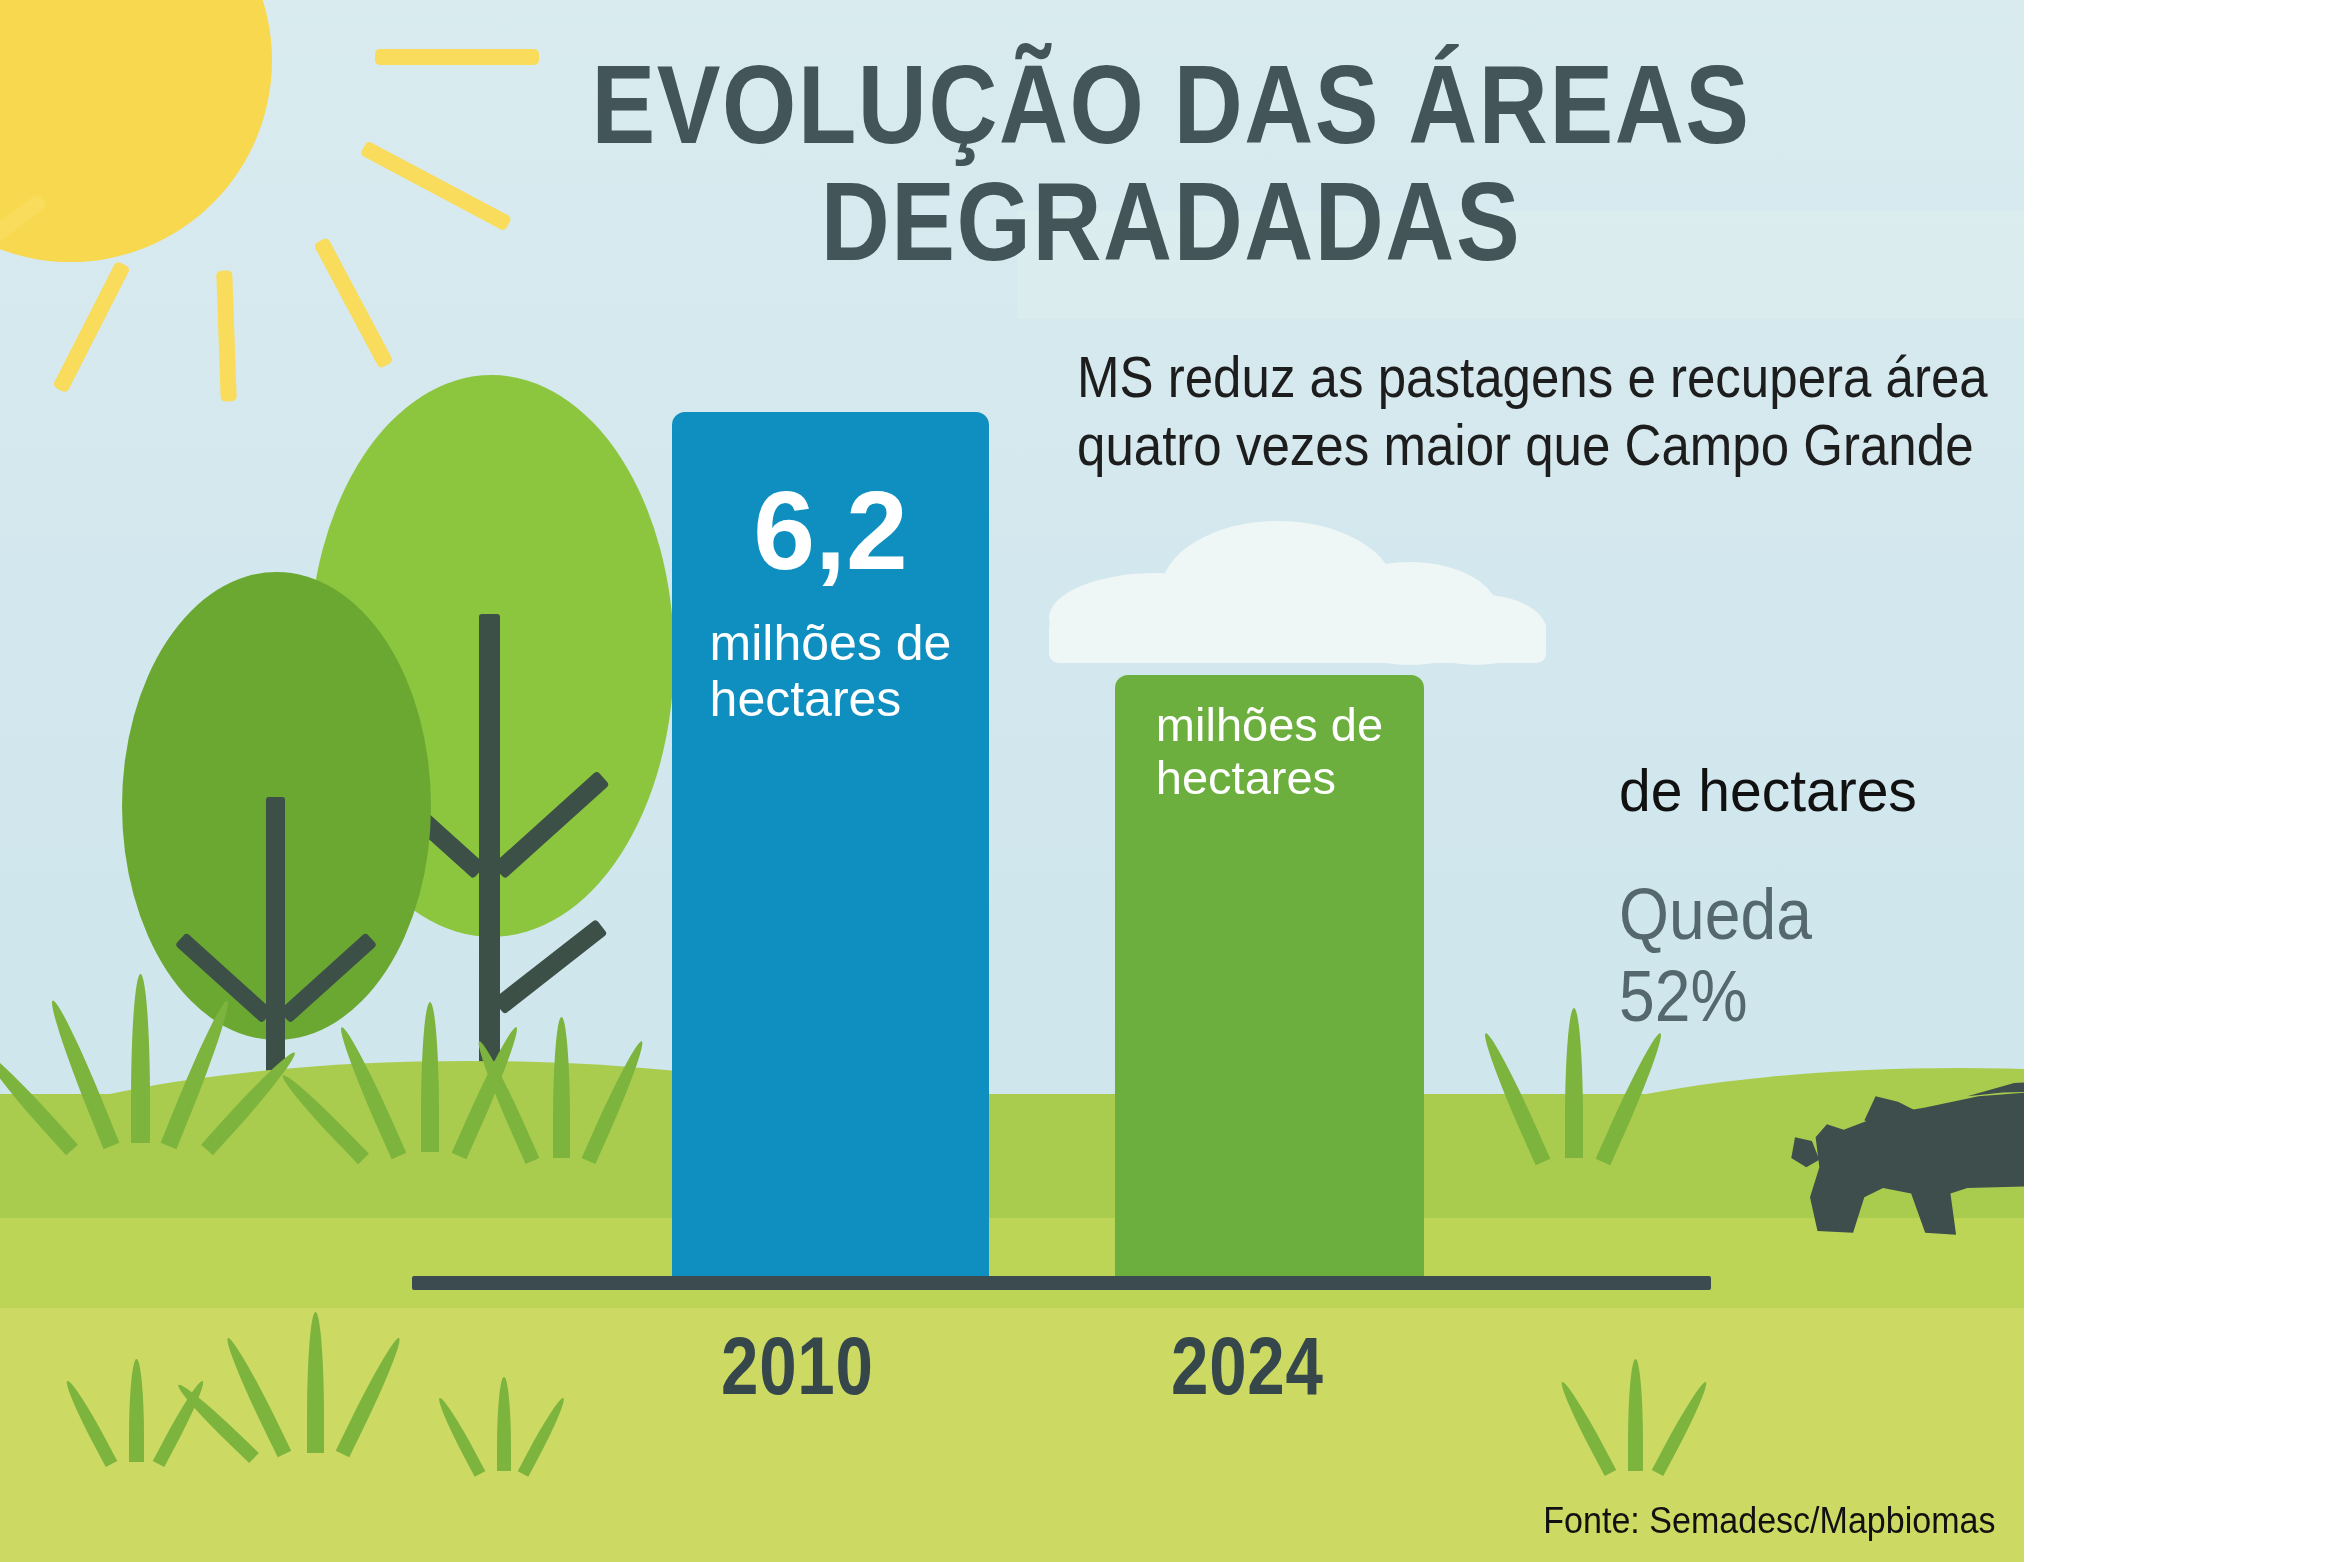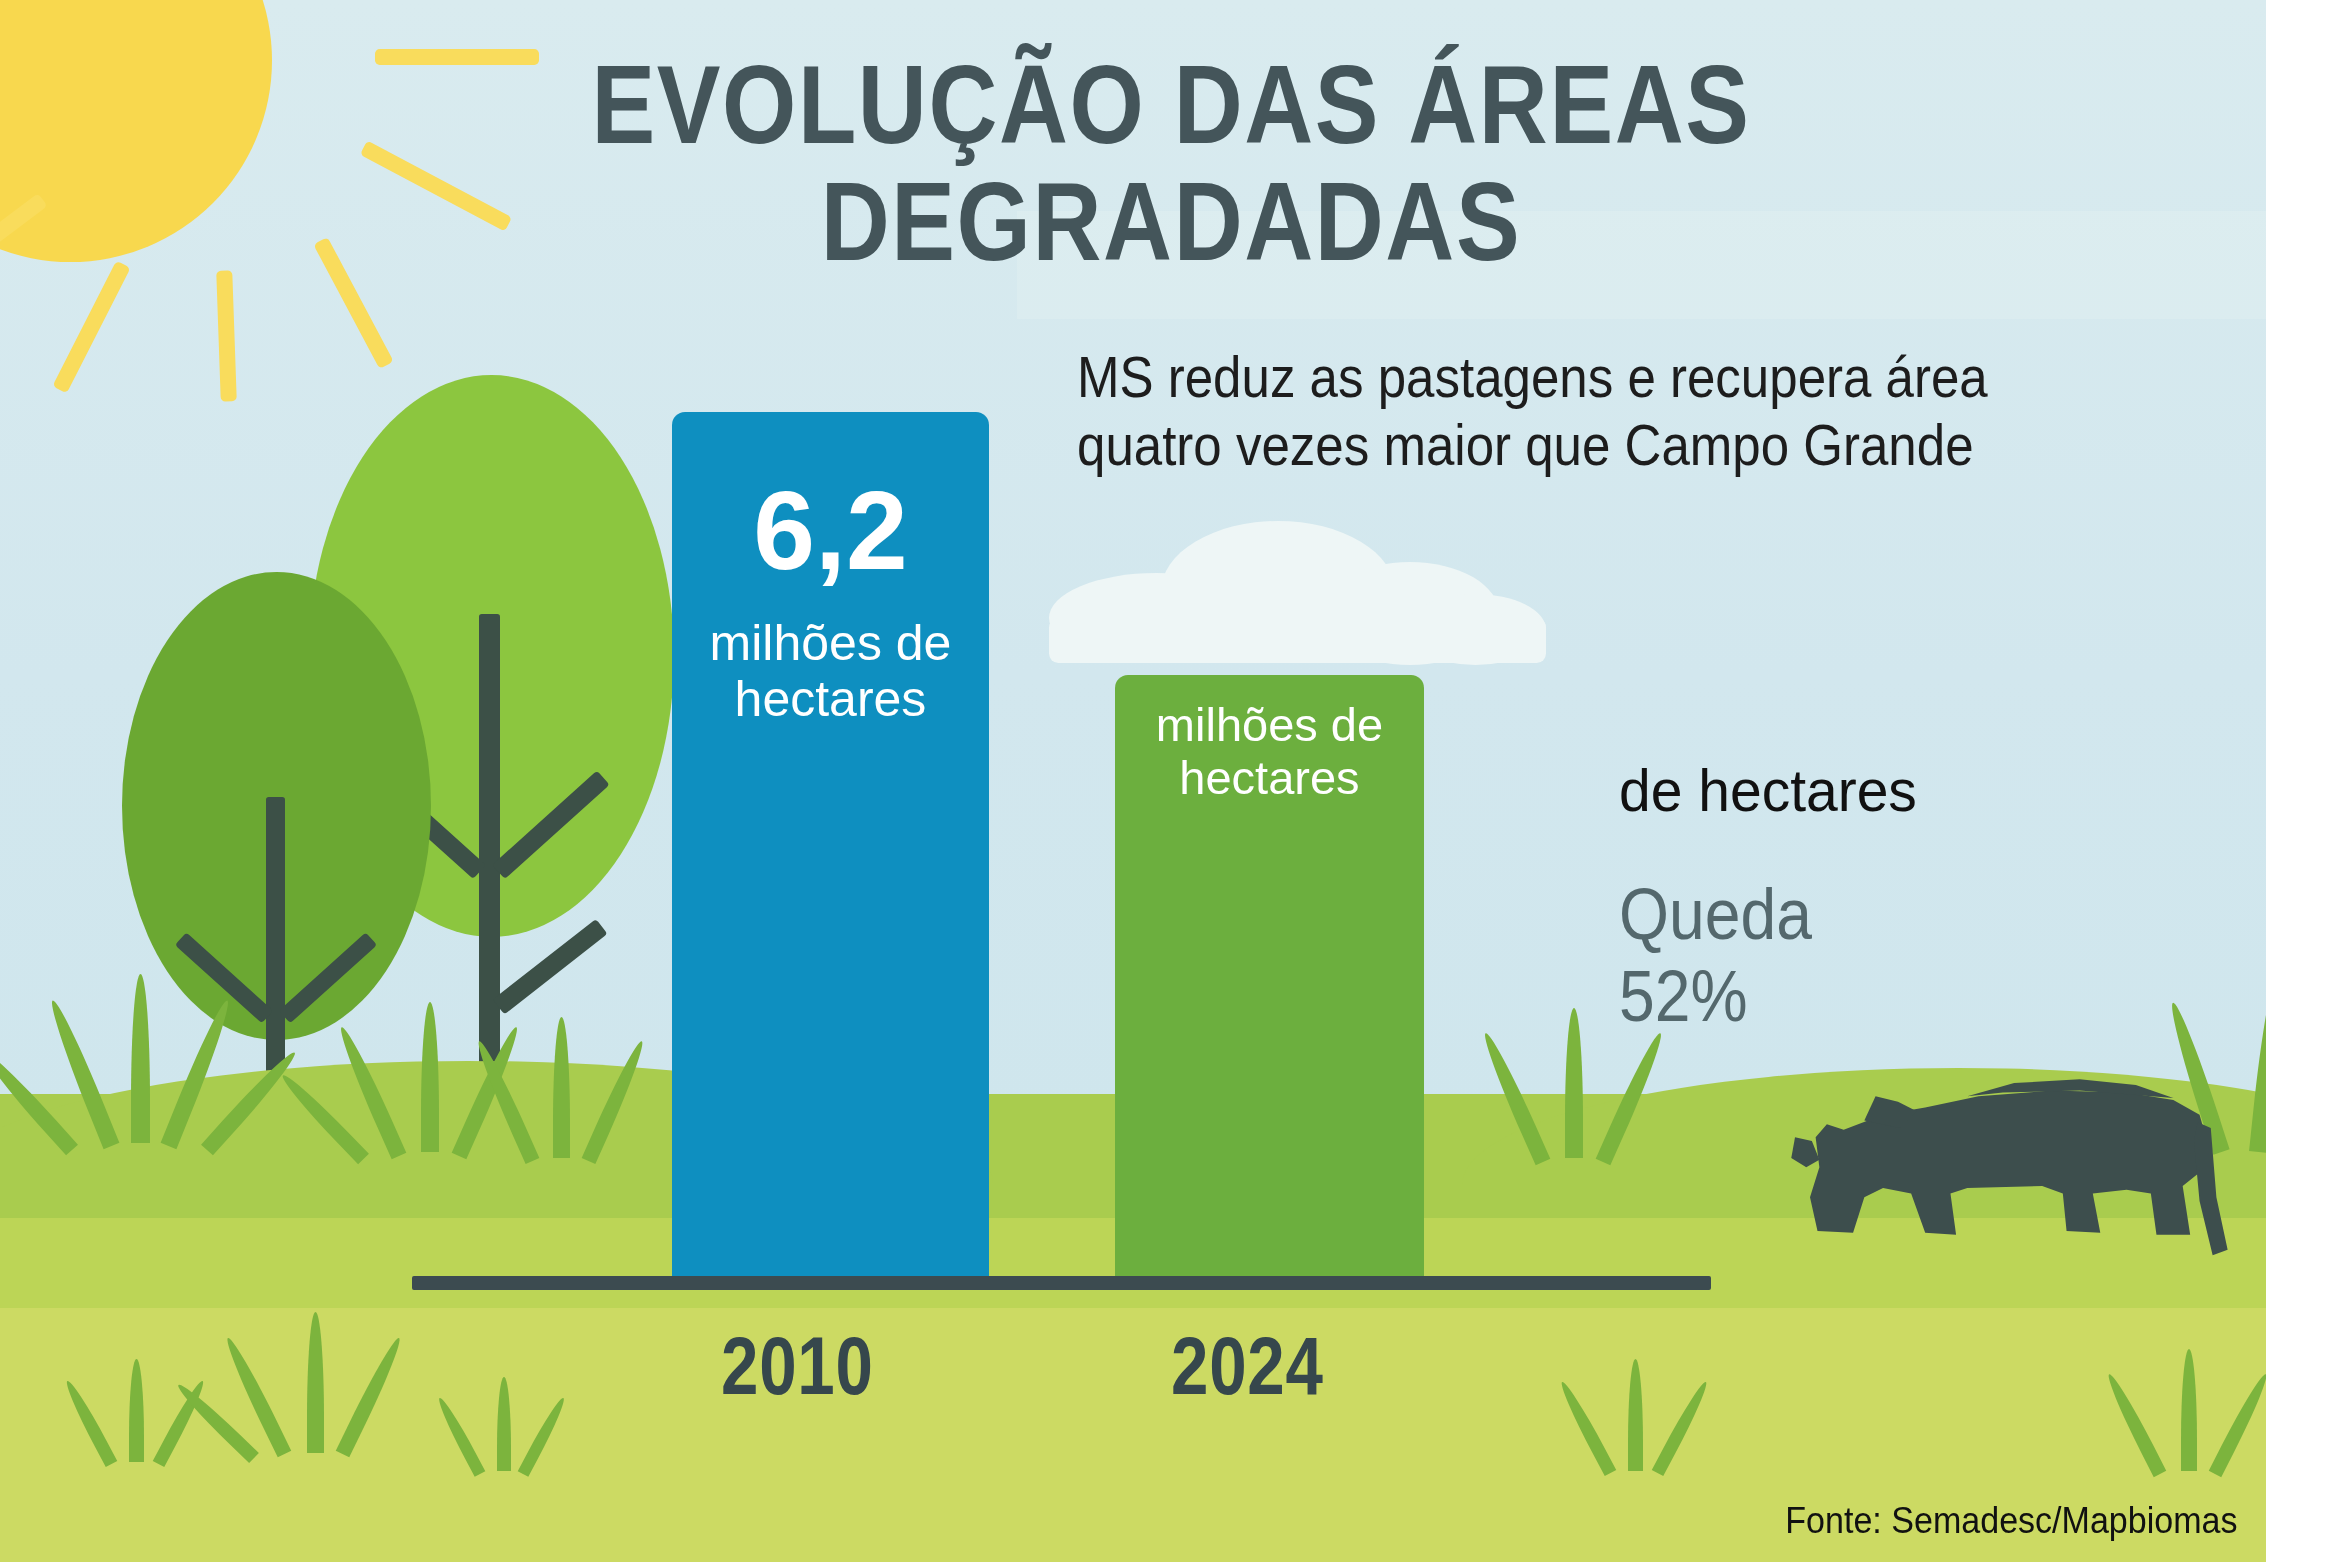--- a/index.html
+++ b/index.html
@@ -1,20 +1,20 @@
 <!DOCTYPE html>
 <html style="font-size:15px"><head>
 <meta charset="utf-8">
 <style>
   html,body{margin:0;padding:0;background:#ffffff;}
   body{font-family:"Liberation Sans", sans-serif;}
 
   .stage{
     position:relative;
-    width:2266px;height:1563px;
+    width:2024px;height:1563px;
     overflow:hidden;
     background:#D6E9EE;
   }
 
   
   .sky{position:absolute;left:0;top:0;width:2342px;height:1124px;
        background:linear-gradient(180deg,#D9EBEF 0%,#D2E7EE 60%,#CFE6ED 100%);}
 
   
   .sun-core{position:absolute;left:-131px;top:-141px;width:403px;height:403px;
@@ -38,21 +38,21 @@
   .hill{position:absolute;border-radius:50% 50% 0 0;}
 
   
   .grass{position:absolute;}
   .blade{position:absolute;background:#7CB43D;transform-origin:bottom center;border-radius:60% 60% 0 0 / 90% 90% 0 0;}
 
   
   .bar{position:absolute;border-radius:13px 13px 0 0;
        display:flex;flex-direction:column;align-items:center;}
   .bar .value{color:#ffffff;font-weight:bold;line-height:1;}
-  .bar .unit{color:#ffffff;text-align:center;line-height:1.12;}
+  .bar .unit{color:#ffffff;line-height:1.12;}
 
   .axis{position:absolute;left:412px;top:1276px;width:1299px;height:14px;
         background:#3C4B50;border-radius:1.9px;}
 
   .yearlabel{position:absolute;color:#36474C;font-weight:bold;
              font-family:"Liberation Sans Narrow","Liberation Sans",sans-serif;
              font-size:82px;letter-spacing:0.9px;transform:scaleX(0.82);transform-origin:left center;}
 
   
   .title-plate{position:absolute;left:1017px;top:211px;width:1251px;height:108px;background:#E0EEF1;opacity:.55;}

